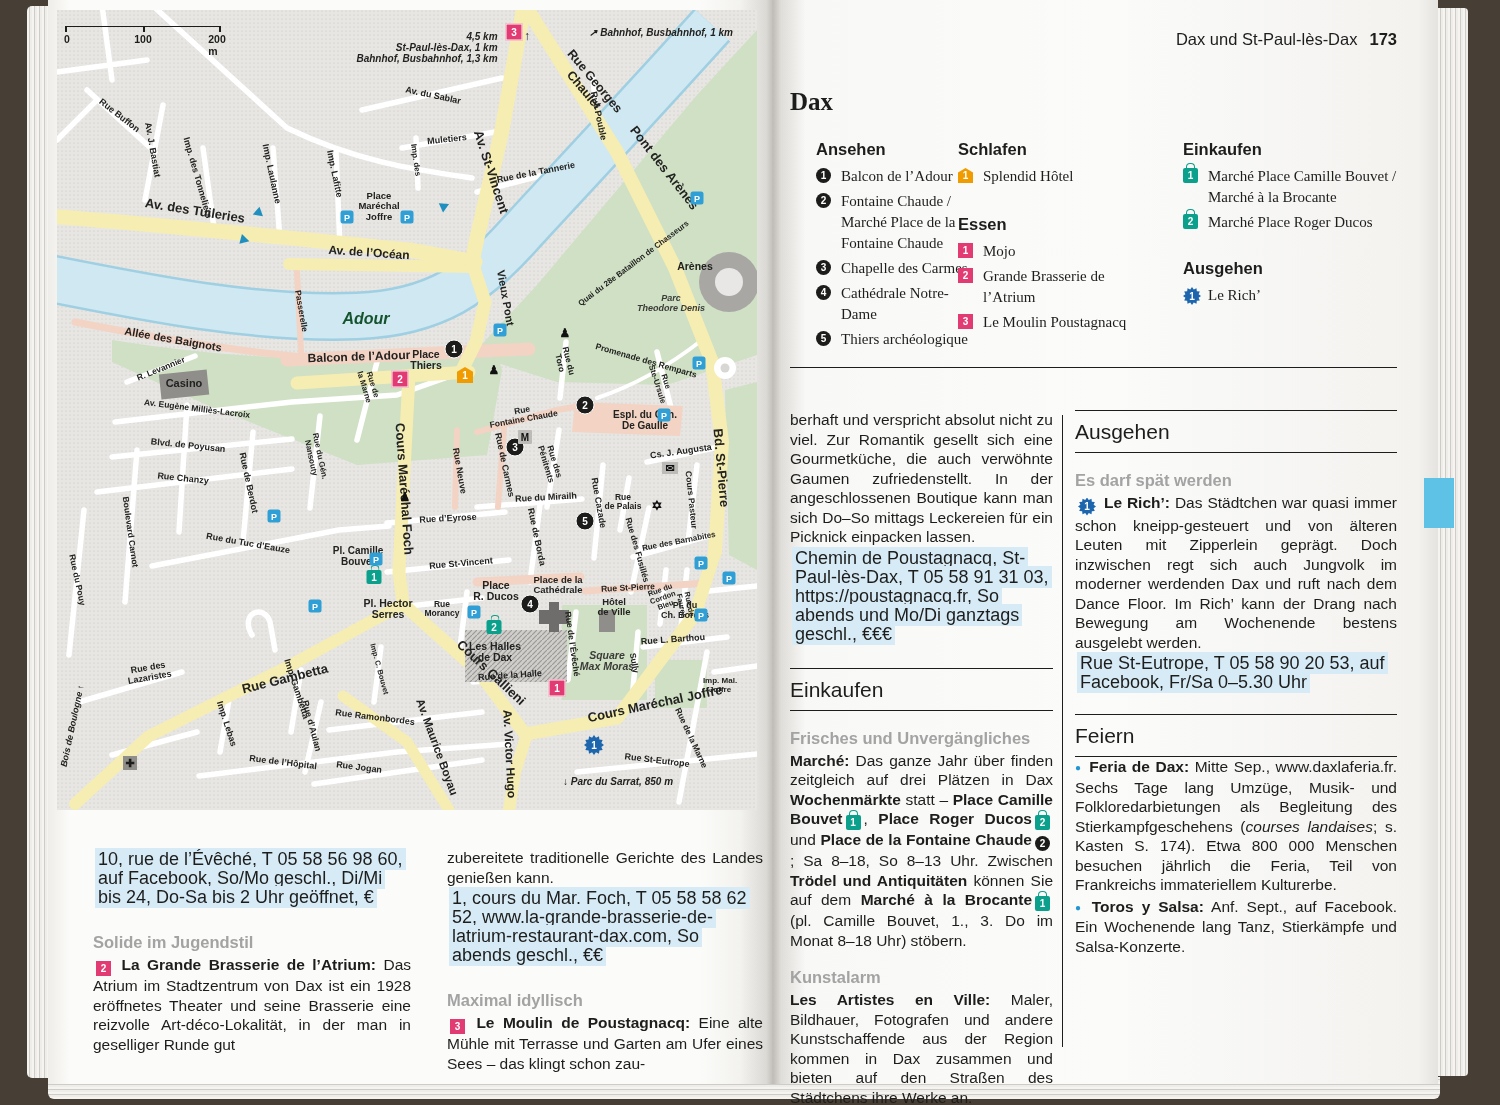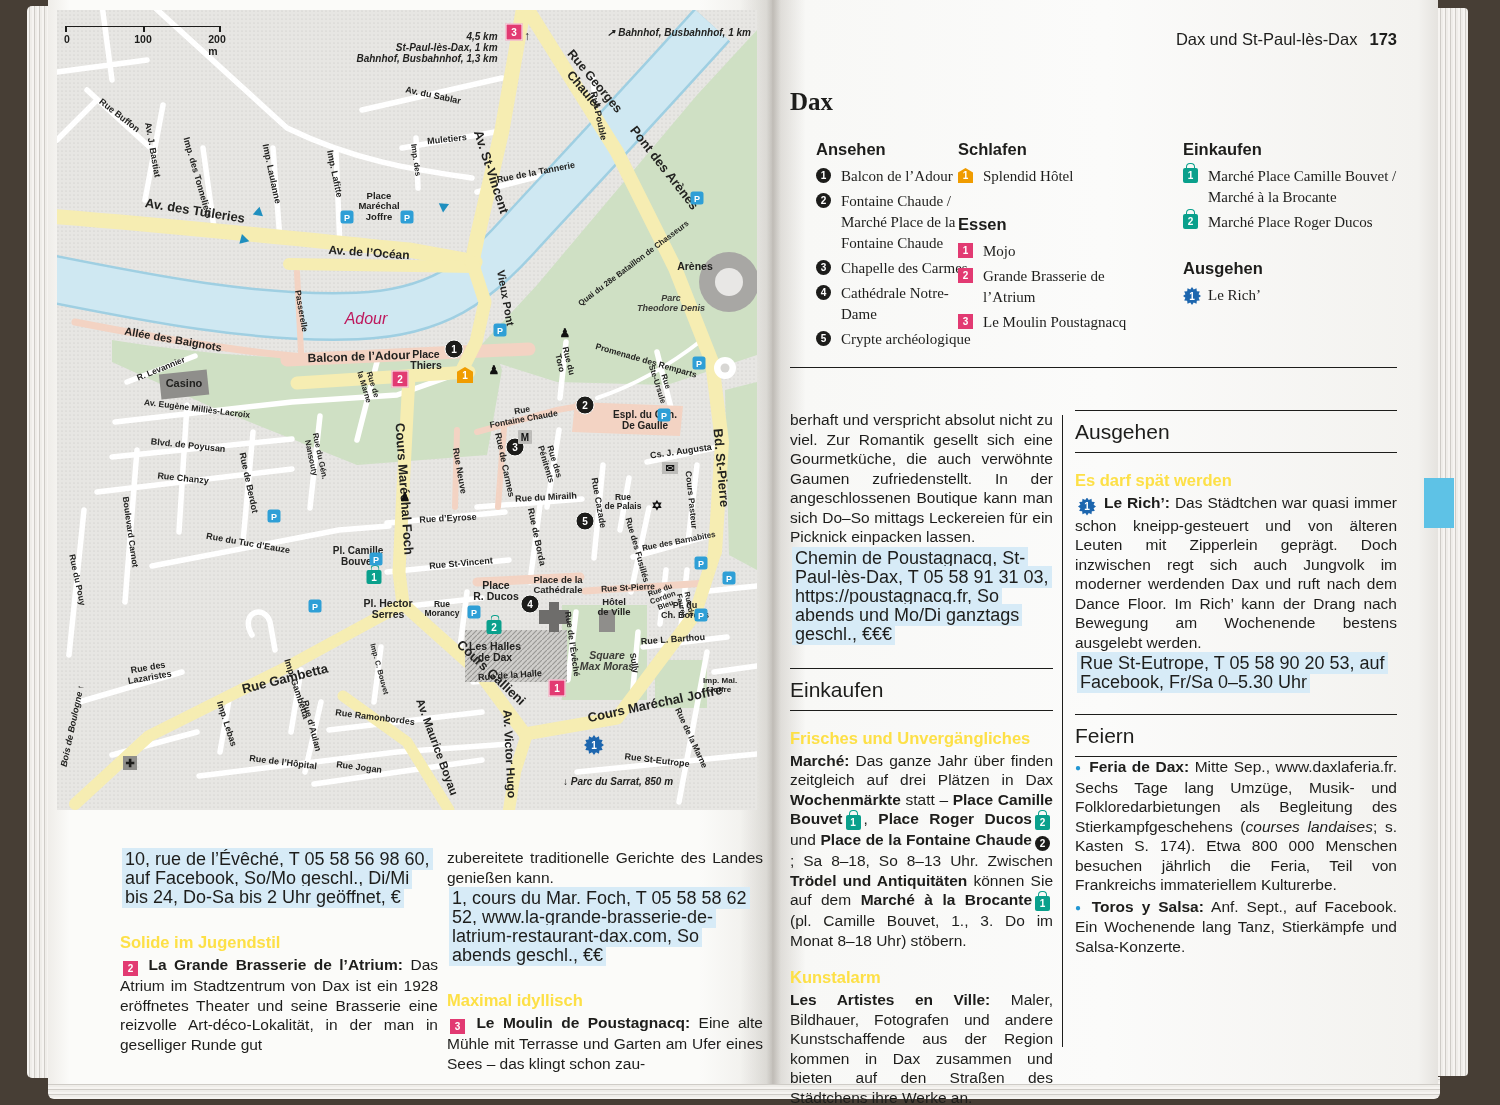--- a/index.html
+++ b/index.html
@@ -16,21 +16,21 @@
   .page.pright{left:772px;width:666px;background:linear-gradient(to right,#e9e7e3 0,#f8f8f6 5%,#fbfbfa 50%,#f3f2ef 97%,#e5e3df 100%);}
   .spine-shadow{position:absolute;left:740px;top:0;width:66px;height:1084px;pointer-events:none;
        background:linear-gradient(to right,rgba(60,50,40,0) 0,rgba(60,50,40,.10) 40%,rgba(60,50,40,.24) 50%,rgba(60,50,40,.08) 62%,rgba(60,50,40,0) 100%);}
   .bookmark{position:absolute;left:1424px;top:478px;width:30px;height:50px;background:#5ec2e6;}
   
   .b{font-weight:700;} .i{font-style:italic;}
   .body{font-size:15.5px;line-height:19.5px;margin:0 0 2px;}
   .j{text-align:justify;}
   .hl{margin:2px 2px 0;font-size:18px;line-height:19px;}
   .hl span{background:#d7ebf7;-webkit-box-decoration-break:clone;box-decoration-break:clone;padding:1px 3px;}
-  .sub{color:#fde047;font-size:16.5px;font-weight:700;margin:18px 0 3px;}
+  .sub{color:#a3a3a3;font-size:16.5px;font-weight:700;margin:18px 0 3px;}
   .section{font-size:21px;font-weight:400;margin:16px 0 0;padding:9px 2px 8px 0;
            border-top:1.4px solid #1d1d1b;border-bottom:1.4px solid #1d1d1b;}
   .section.first{margin-top:0;}
   .dot{color:#2196d3;font-size:10px;margin-right:7px;vertical-align:1px;}
   
   .badge{display:inline-flex;align-items:center;justify-content:center;width:15px;height:15px;
          font:700 10px "Liberation Sans",sans-serif;color:#fff;margin:0 3px;vertical-align:-2px;flex:none;}
   .badge.sight{border-radius:50%;background:#1c1c1a;}
   .badge.hotel{background:#f09c00;clip-path:polygon(50% 0,100% 30%,100% 100%,0 100%,0 30%);}
   .badge.food{background:#e23a72;}
@@ -45,29 +45,29 @@
   .poi-title{position:absolute;left:790px;top:88px;margin:0;font-family:"Liberation Serif",serif;font-size:25px;font-weight:700;}
   .poi-col{position:absolute;top:140px;}
   .poi-group h3{margin:0 0 7px;font-size:16.5px;}
   .poi-row{position:relative;padding-left:25px;font-family:"Liberation Serif",serif;font-size:15px;line-height:21px;margin-bottom:4px;}
   .poi-row .badge{position:absolute;left:0;top:2px;margin:0;}
   .rule-full{position:absolute;left:790px;top:367px;width:607px;border-top:1.5px solid #1d1d1b;}
   .colL{position:absolute;left:790px;top:410px;width:263px;}
   .colR{position:absolute;left:1075px;top:410px;width:322px;}
   .vdiv{position:absolute;left:1062px;top:415px;height:632px;border-left:1.3px solid #1d1d1b;}
   
-  .lp-col1{position:absolute;left:120px;top:848px;width:318px;}
+  .lp-col1{position:absolute;left:93px;top:848px;width:318px;}
   .lp-col2{position:absolute;left:447px;top:848px;width:316px;}
   
   .map{position:absolute;left:57px;top:10px;width:700px;height:800px;overflow:hidden;background:#e7e6e4;}
   .map svg{position:absolute;left:0;top:0;}
   .map-overlay{position:absolute;left:0;top:0;width:700px;height:800px;}
   .ml{position:absolute;font:600 9px "Liberation Sans",sans-serif;color:#222220;white-space:pre;text-align:center;line-height:1.08;}
   .ml.mj{font-weight:700;}
-  .ml.wa{color:#be185d;font-style:italic;font-weight:400;}
+  .ml.wa{color:#14532d;font-style:italic;font-weight:700;}
   .ml.pk{font-style:italic;font-weight:700;color:#3b3b37;}
   .ml.pl{font-weight:700;font-size:10px;}
   .ml.an{font-style:italic;font-weight:700;}
   .ml.bd{font-weight:700;}
   .ml.ra{text-align:right;}
   .mk{position:absolute;display:flex;align-items:center;justify-content:center;
       font:700 10px "Liberation Sans",sans-serif;color:#fff;}
   .mk.sight{width:17px;height:17px;border-radius:50%;background:#1c1c1a;border:1.5px solid #fbfbf9;}
   .mk.hotel{width:16px;height:16px;background:#f09c00;clip-path:polygon(50% 0,100% 30%,100% 100%,0 100%,0 30%);}
   .mk.food{width:15px;height:15px;background:#e23a72;border:1px solid #fbfbf9;}
@@ -349,21 +349,21 @@
       <span class="ml bd" style="left: 438px; top: 642px; font-size: 10.5px; transform: translate(-50%, -50%) rotate(0deg);">Les Halles
 de Dax</span>
       <span class="ml" style="left: 453px; top: 666px; transform: translate(-50%, -50%) rotate(-4deg);">Rue de la Halle</span>
       <span class="ml" style="left: 169px; top: 714px; transform: translate(-50%, -50%) rotate(72deg);">Imp. Lebas</span>
       <span class="ml" style="left: 239px; top: 679px; transform: translate(-50%, -50%) rotate(72deg);">Imp. Gambetta</span>
       <span class="ml" style="left: 254px; top: 716px; transform: translate(-50%, -50%) rotate(75deg);">Rue d’Aulan</span>
       <span class="ml" style="left: 318px; top: 708px; transform: translate(-50%, -50%) rotate(7deg);">Rue Ramonbordes</span>
       <span class="ml" style="left: 302px; top: 758px; transform: translate(-50%, -50%) rotate(7deg);">Rue Jogan</span>
       <span class="ml" style="left: 322px; top: 659px; font-size: 7.5px; transform: translate(-50%, -50%) rotate(75deg);">Imp. C. Bouvet</span>
       <span class="ml an" style="left: 561px; top: 772px; font-size: 10px; transform: translate(-50%, -50%) rotate(0deg);">↓ Parc du Sarrat, 850 m</span>
-      <span class="ml an" style="left: 622px; top: 23px; font-size: 10px; transform: translate(-50%, -50%) rotate(0deg);">↗ Bahnhof, Busbahnhof, 1 km</span>
+      <span class="ml an" style="left: 604px; top: 23px; font-size: 10px; transform: translate(-50%, -50%) rotate(0deg);">↗ Bahnhof, Busbahnhof, 1 km</span>
       <span class="ml an ra" style="left: 370px; top: 38px; font-size: 10px; transform: translate(-50%, -50%) rotate(0deg);">4,5 km
 St-Paul-lès-Dax, 1 km
 Bahnhof, Busbahnhof, 1,3 km</span>
       <span class="ml an" style="left: 470px; top: 26px; font-size: 12px; transform: translate(-50%, -50%) rotate(0deg);">↑</span>
       <div class="mk sight" style="left: 397px; top: 339px; transform: translate(-50%, -50%) rotate(0deg);">1</div>
       <div class="mk sight" style="left: 528px; top: 395px; transform: translate(-50%, -50%) rotate(0deg);">2</div>
       <div class="mk sight" style="left: 458px; top: 437px; transform: translate(-50%, -50%) rotate(0deg);">3</div>
       <div class="mk sight" style="left: 473px; top: 594px; transform: translate(-50%, -50%) rotate(0deg);">4</div>
       <div class="mk sight" style="left: 528px; top: 511px; transform: translate(-50%, -50%) rotate(0deg);">5</div>
       <div class="mk hotel" style="left: 408px; top: 365px; transform: translate(-50%, -50%) rotate(0deg);">1</div>
@@ -417,21 +417,21 @@
 <h1 class="poi-title">Dax</h1>
 
 <div class="poi-col" style="left:816px;width:162px">
   <div class="poi-group">
     <h3>Ansehen</h3>
     <div>
         <div class="poi-row"><span class="badge sight">1</span><span>Balcon de l’Adour</span></div>
         <div class="poi-row"><span class="badge sight">2</span><span>Fontaine Chaude / Marché Place de la Fontaine Chaude</span></div>
         <div class="poi-row"><span class="badge sight">3</span><span>Chapelle des Carmes</span></div>
         <div class="poi-row"><span class="badge sight">4</span><span>Cathédrale Notre-Dame</span></div>
-        <div class="poi-row"><span class="badge sight">5</span><span>Crypte archéologique</span></div>
+        <div class="poi-row"><span class="badge sight">5</span><span>Thiers archéologique</span></div>
       </div>
   </div>
 </div>
 <div class="poi-col" style="left:958px;width:200px">
   <div class="poi-group">
     <h3>Schlafen</h3>
     <div>
         <div class="poi-row"><span class="badge hotel">1</span><span>Splendid Hôtel</span></div>
       </div>
   </div>

